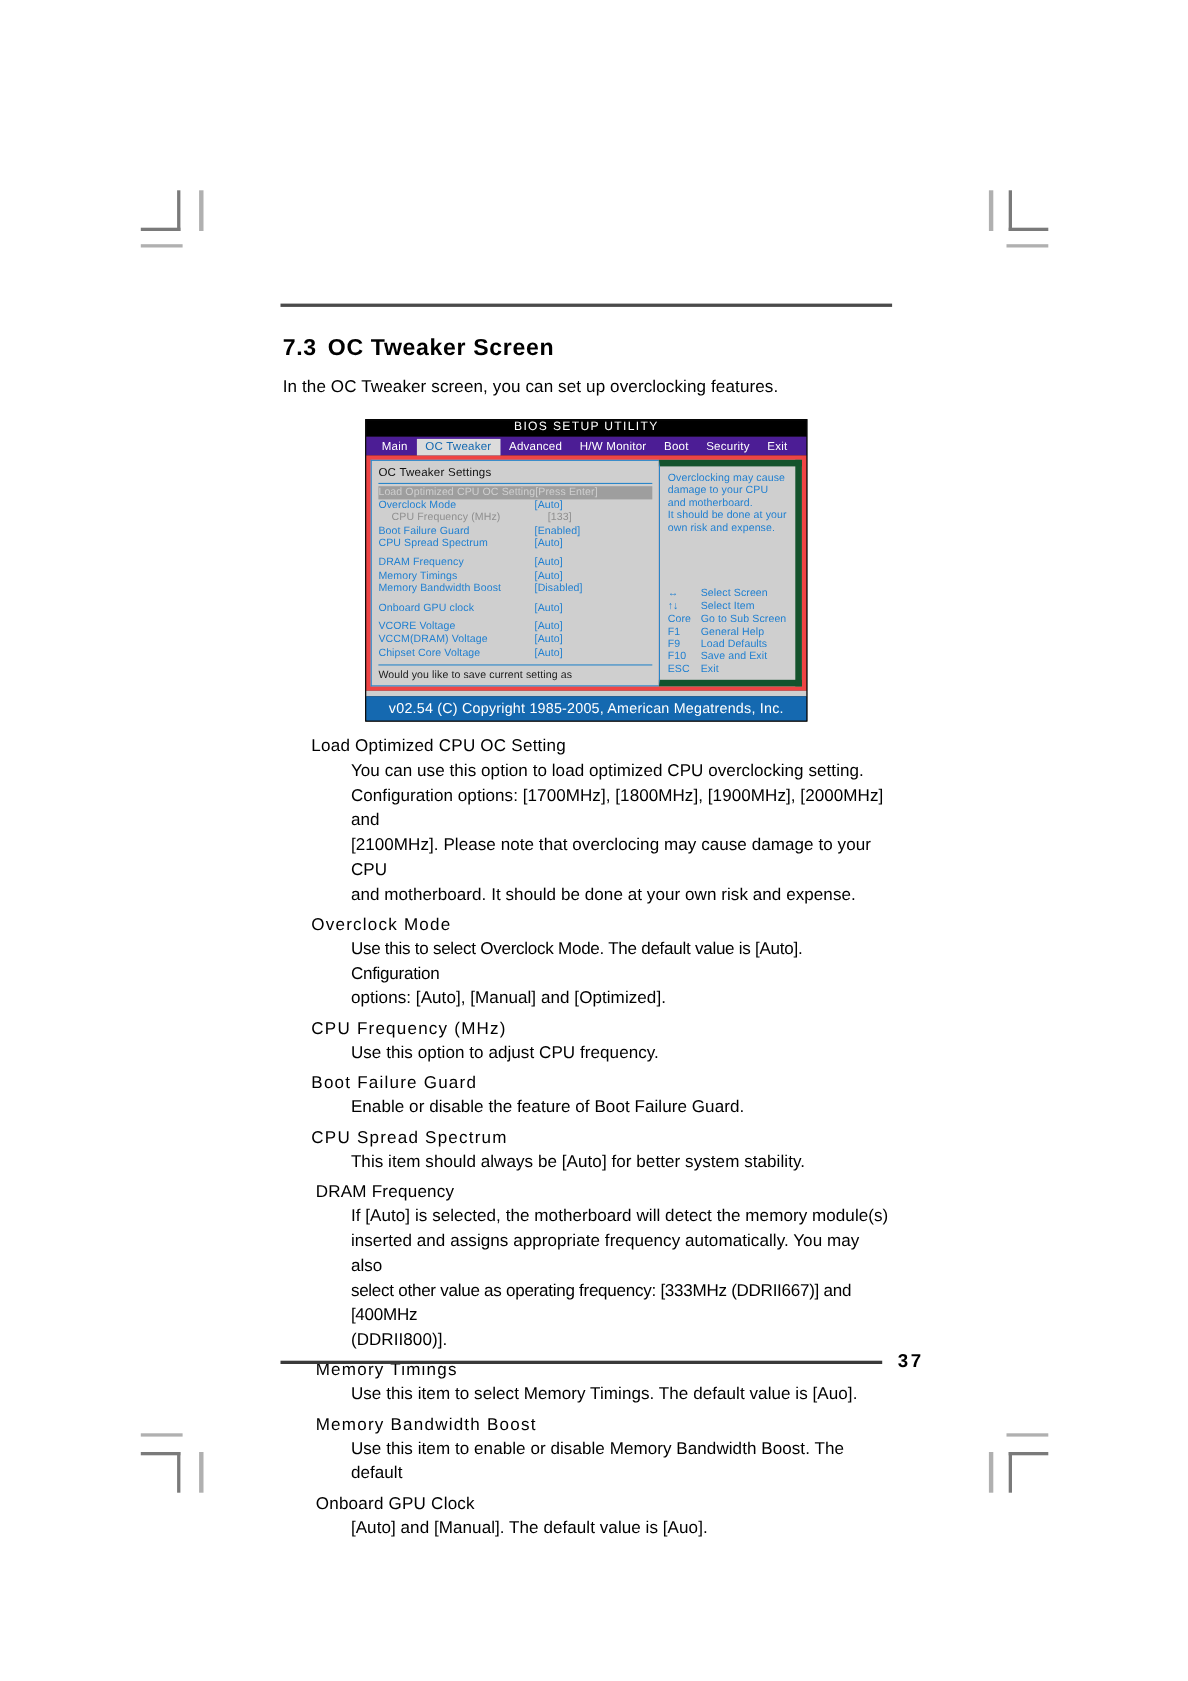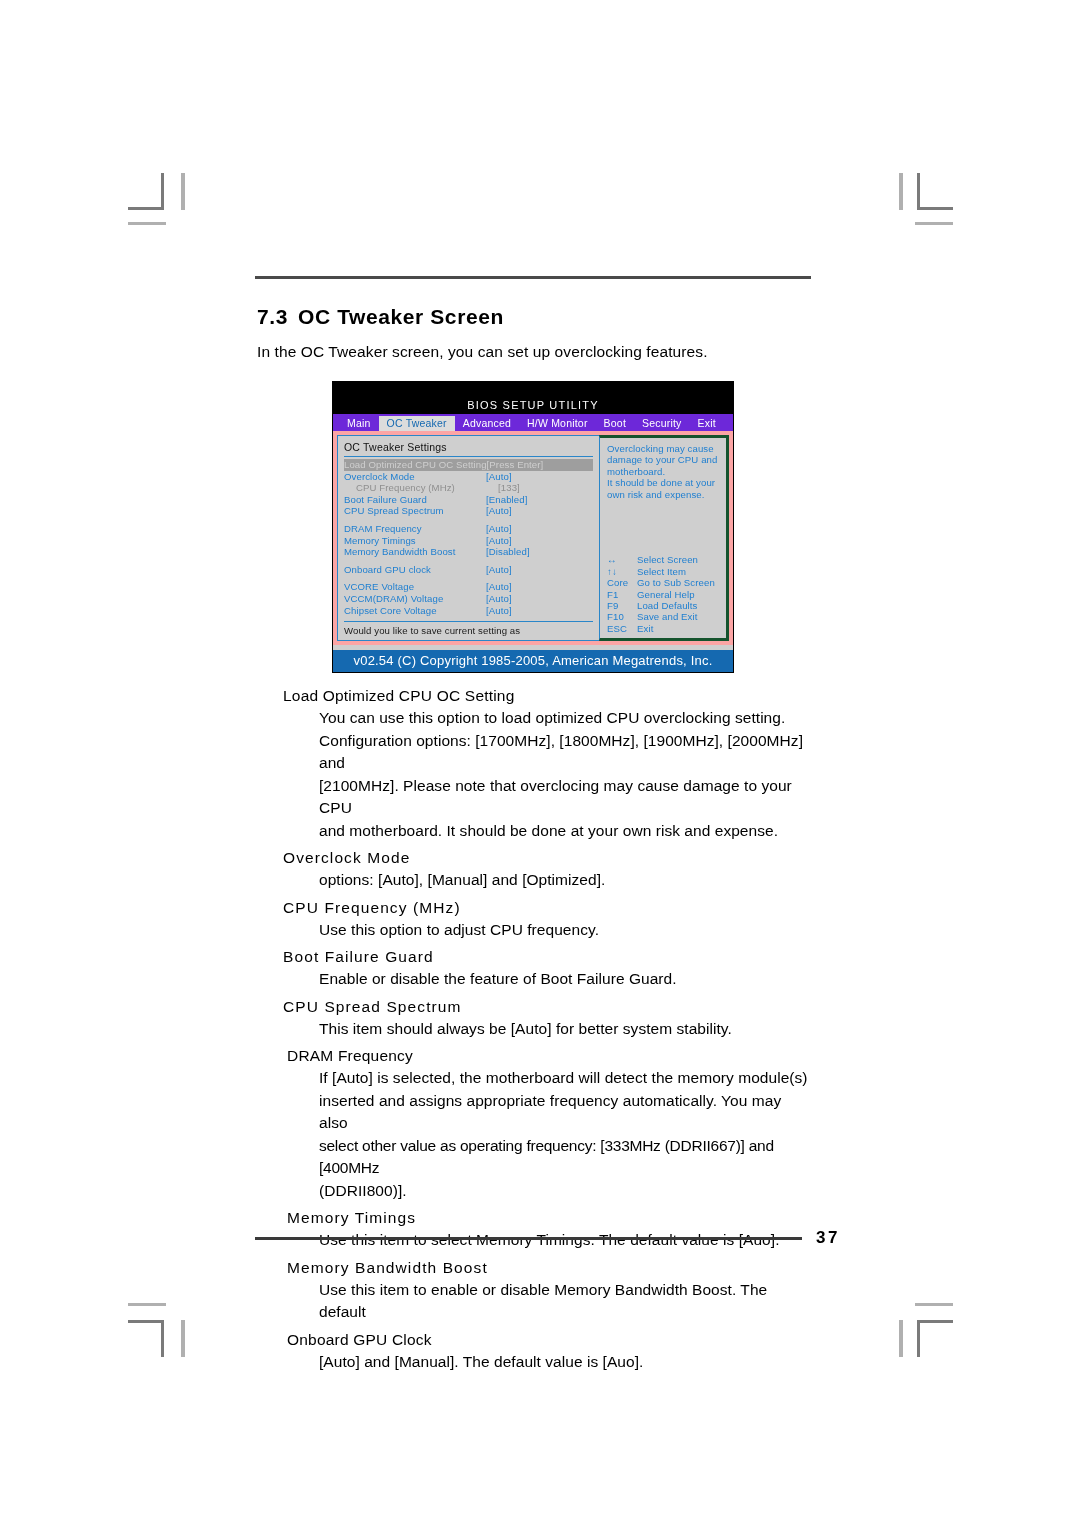--- a/index.html
+++ b/index.html
@@ -79,59 +79,59 @@
     background: #1b1b1b;
     border: 1px solid #000;
     font-family: "Liberation Sans", sans-serif;
   }
   .bios-title {
     background: #000000;
     color: #ffffff;
     text-align: center;
     font-size: 11px;
     letter-spacing: 1.2px;
-    padding: 17px 0 3px 0;
+    padding: 0 0 3px 0;
     font-weight: normal;
   }
   .bios-tabs {
     display: flex;
-    background: #6d28d9;
+    background: #4c1d95;
     padding: 0 6px;
     align-items: flex-end;
     height: 17px;
   }
   .bios-tab {
     color: #ffffff;
     font-size: 10.5px;
     padding: 1px 8px 2px 8px;
     white-space: nowrap;
     letter-spacing: 0.2px;
   }
   .bios-tab.active {
     background: #dcdcdc;
     color: #1569b0;
   }
   .bios-body {
-    background: #fca5a5;
+    background: #ef4444;
     padding: 4px;
     display: flex;
     gap: 0;
   }
   .bios-left {
     width: 262px;
     background: #cfcfcf;
     border: 1px solid #2a86c9;
     border-right: none;
     padding: 5px 6px 4px 6px;
     box-sizing: border-box;
   }
   .bios-right {
     width: 130px;
     background: #cfcfcf;
-    border: 3px solid #14532d;
+    border: 6px solid #14532d;
     border-left: 1px solid #2a86c9;
     padding: 5px 6px 4px 7px;
     box-sizing: border-box;
     display: flex;
     flex-direction: column;
   }
   .panel-heading {
     font-size: 10.5px;
     color: #111111;
     padding-bottom: 2px;
@@ -394,20 +394,21 @@
 
   <div class="desc-block">
 
     <div class="term">Load Optimized CPU OC Setting</div>
     <div class="def">You can use this option to load optimized CPU overclocking setting.</div>
     <div class="def">Configuration options: [1700MHz], [1800MHz], [1900MHz], [2000MHz] and</div>
     <div class="def">[2100MHz]. Please note that overclocing may cause damage to your CPU</div>
     <div class="def">and motherboard. It should be done at your own risk and expense.</div>
 
     <div class="term wide">Overclock Mode</div>
+    <div class="def tight">Use this to select Overclock Mode. The default value is [Auto]. Cnfiguration</div>
     <div class="def">options: [Auto], [Manual] and [Optimized].</div>
 
     <div class="term wide">CPU Frequency (MHz)</div>
     <div class="def">Use this option to adjust CPU frequency.</div>
 
     <div class="term wide">Boot Failure Guard</div>
     <div class="def">Enable or disable the feature of Boot Failure Guard.</div>
 
     <div class="term wide">CPU Spread Spectrum</div>
     <div class="def">This item should always be [Auto] for better system stability.</div>

